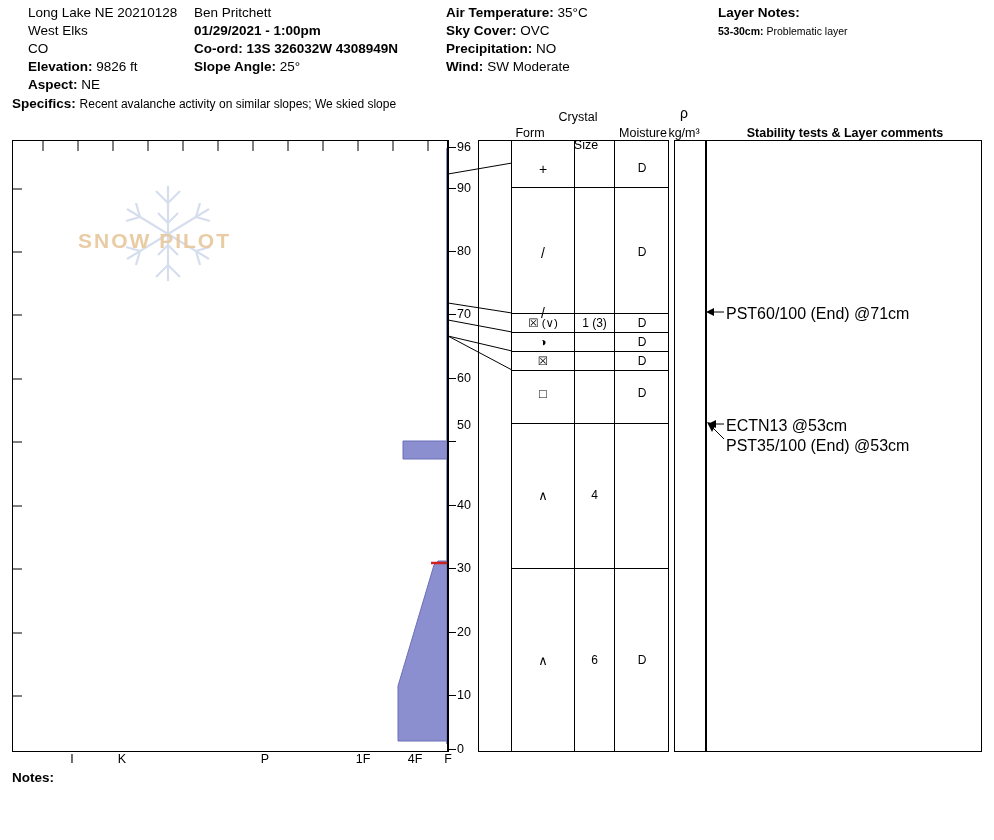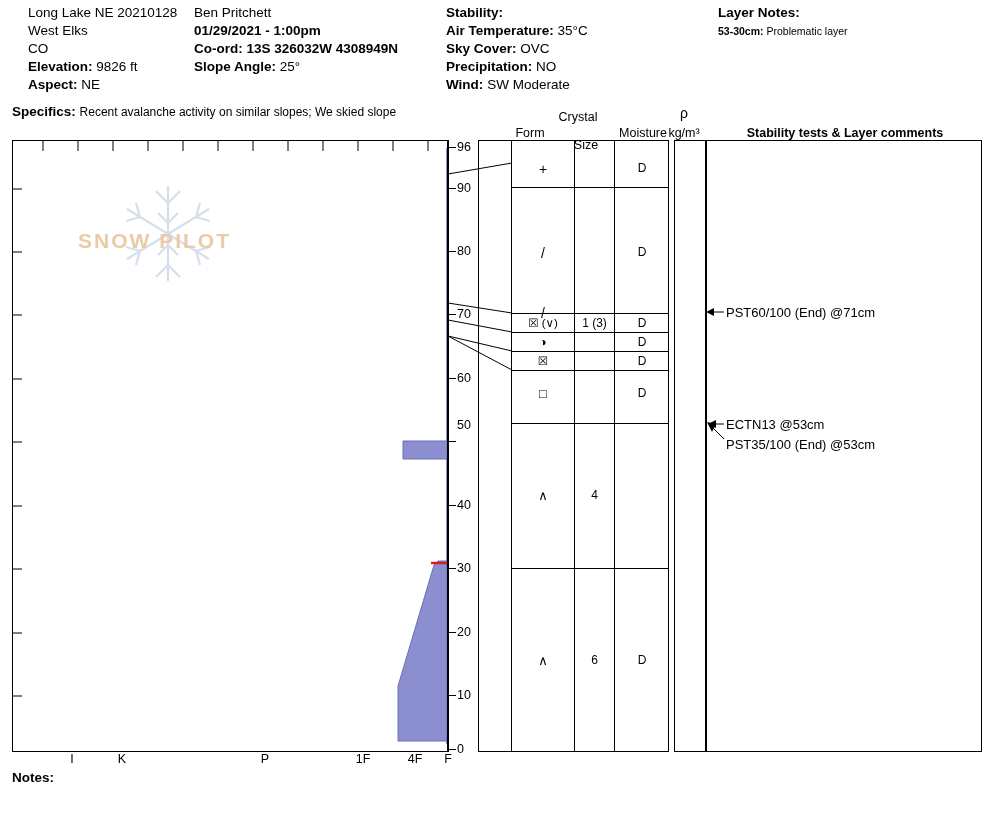--- a/index.html
+++ b/index.html
@@ -25,21 +25,21 @@
 
   #col1 { left: 16px;   width: 180px; }
   #col2 { left: 182px; width: 250px; }
   #col3 { left: 434px; width: 190px; }
   #col4 { left: 626px; width: 80px; }
   #col5 { left: 706px; width: 280px; }
 
   .notes-small { font-size: 10.5px; }
 
   #specifics {
-    position: absolute; left: 0px; top: 100px; white-space: nowrap;
+    position: absolute; left: 0px; top: 92px; white-space: nowrap;
     font-size: 13.5px;
     text-align: center;
   }
   #specifics .val { font-size: 12px; }
 
   
   #coltitles { position: absolute; left: 0; top: 106px; width: 994px; height: 32px; }
   .ct { position: absolute; text-align: center; font-size: 12.5px; line-height: 14px; }
 
   
@@ -92,21 +92,21 @@
   }
   .gbox { position: absolute; border: 1px solid #000; box-sizing: border-box; }
   .vline { position: absolute; width: 1px; background: #000; top: 0; height: 612px; }
   .hline { position: absolute; height: 1px; background: #000; }
 
   .cell-text {
     position: absolute; font-size: 12px; white-space: nowrap;
   }
   .ctr { text-align: center; }
 
-  .stabtext { position: absolute; font-size: 13px; white-space: nowrap; }
+  .stabtext { position: absolute; font-size: 16px; white-space: nowrap; }
 
   svg.ov { position: absolute; left: 0; top: 0; overflow: visible; pointer-events: none; }
 </style>
 </head>
 <body>
 
 <div id="header">
 
   <div class="hdr-col" id="col1">
     <div class="hdr-line">Long Lake NE 20210128</div>
@@ -131,23 +131,20 @@
       <span class="lbl-b">Co-ord:</span>
       <span class="lbl-b">13S 326032W 4308949N</span>
     </div>
     <div class="hdr-line">
       <span class="lbl-b">Slope Angle:</span>
       <span>25°</span>
     </div>
   </div>
 
   <div class="hdr-col" id="col3">
-    <div class="hdr-line">
-      <span class="lbl-b">Stability:</span>
-    </div>
     <div class="hdr-line">
       <span class="lbl-b">Air Temperature:</span>
       <span>35°C</span>
     </div>
     <div class="hdr-line">
       <span class="lbl-b">Sky Cover:</span>
       <span>OVC</span>
     </div>
     <div class="hdr-line">
       <span class="lbl-b">Precipitation:</span>

